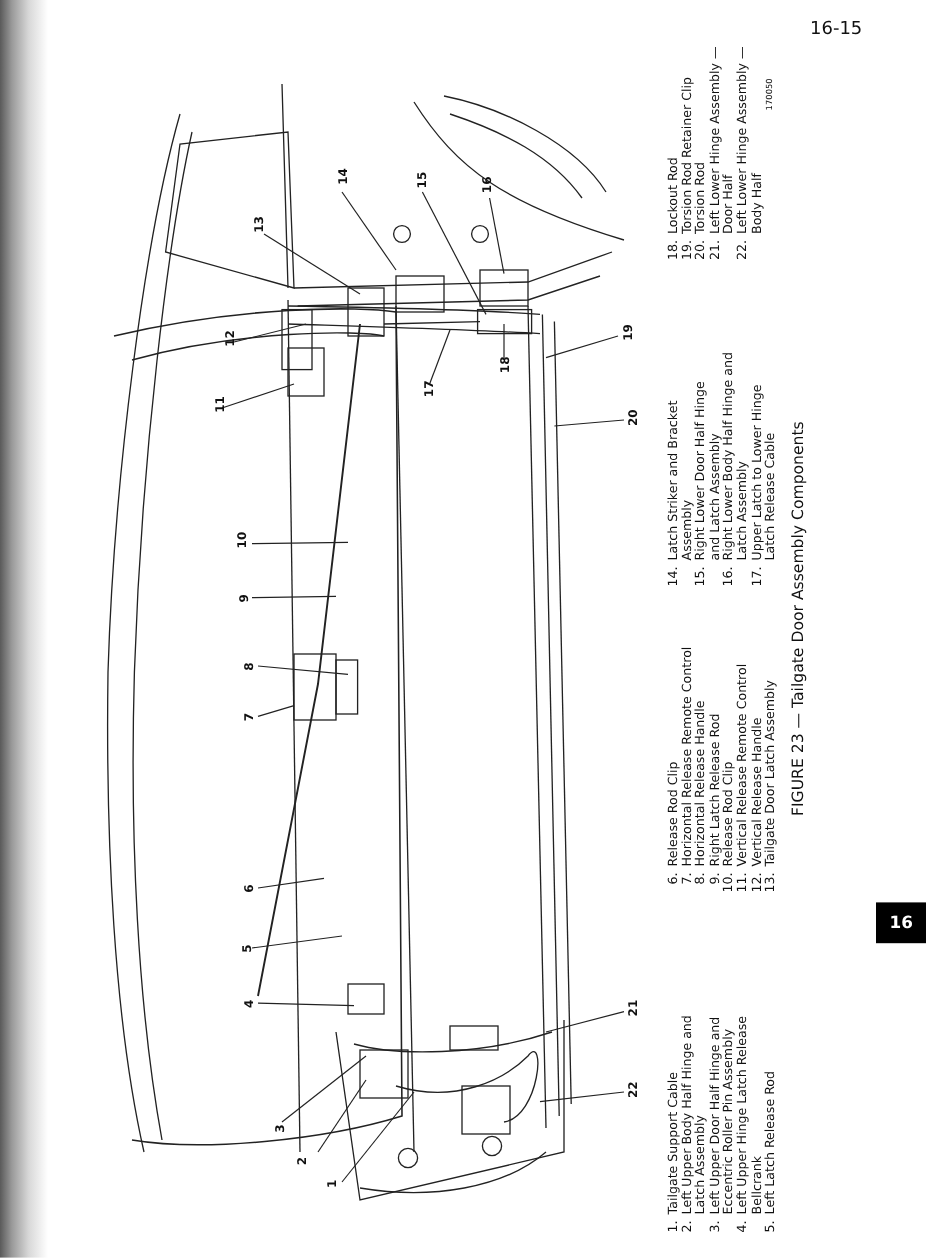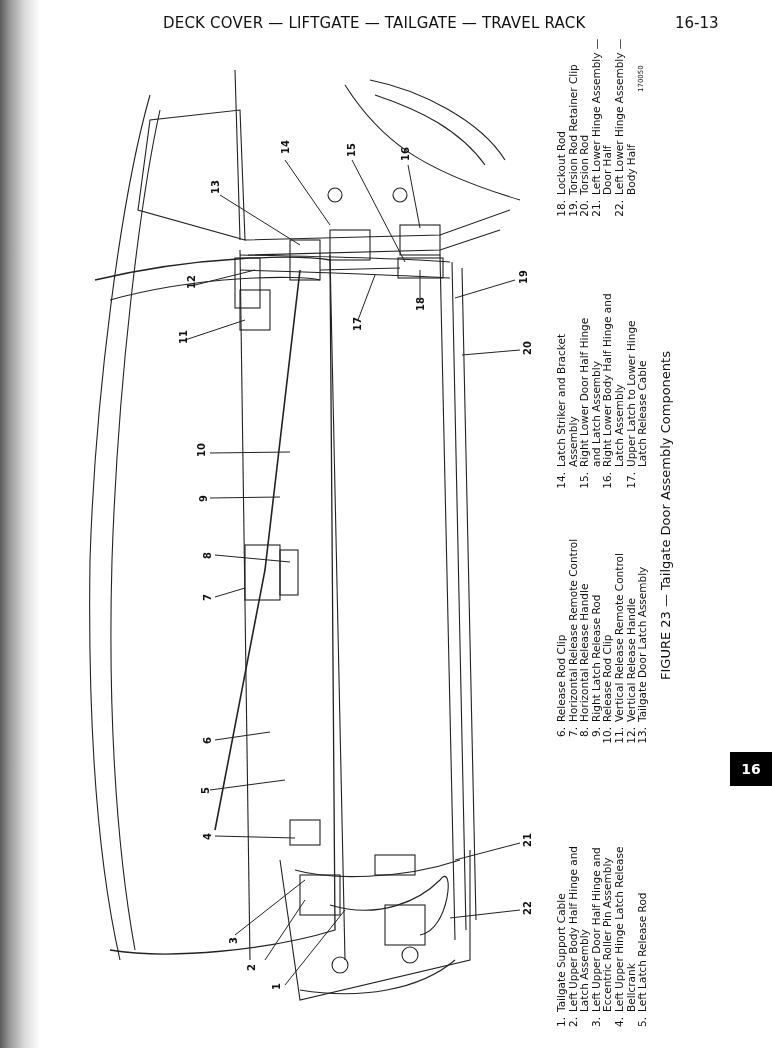--- a/index.html
+++ b/index.html
@@ -17,22 +17,21 @@
   .docid{font-size:7px;}
   .tab{position:absolute;left:730px;top:752px;width:42px;height:34px;background:#000;color:#fff;font-weight:bold;font-size:14px;display:flex;align-items:center;justify-content:center;}
   .callout{font-size:10px;font-weight:bold;fill:#111;font-family:"DejaVu Sans",sans-serif;}
 </style>
 </head>
 <body>
 
 <div class="binding"></div>
 
 <div class="header">
-  <span class="header-title">DECK COVER — LIFTGATE — TAILGATE — TRAVEL RACK</span>
-  <span class="page-num">16-13</span>
+  <span class="page-num">16-15</span>
 </div>
 
 <svg class="drawing" viewBox="40 55 500 990" width="500" height="990" fill="none" stroke="#222" stroke-width="1.1">
 
   <path d="M150 95 C120 200 95 400 90 560 C88 700 95 850 120 960"></path>
   <path d="M160 110 C140 200 118 380 112 560 C108 700 115 840 135 950"></path>
 
   <path d="M138 210 L150 120 L240 110 L245 240 Z"></path>
 
   <path d="M235 70 L240 240 M345 85 C380 140 420 170 520 200"></path>

